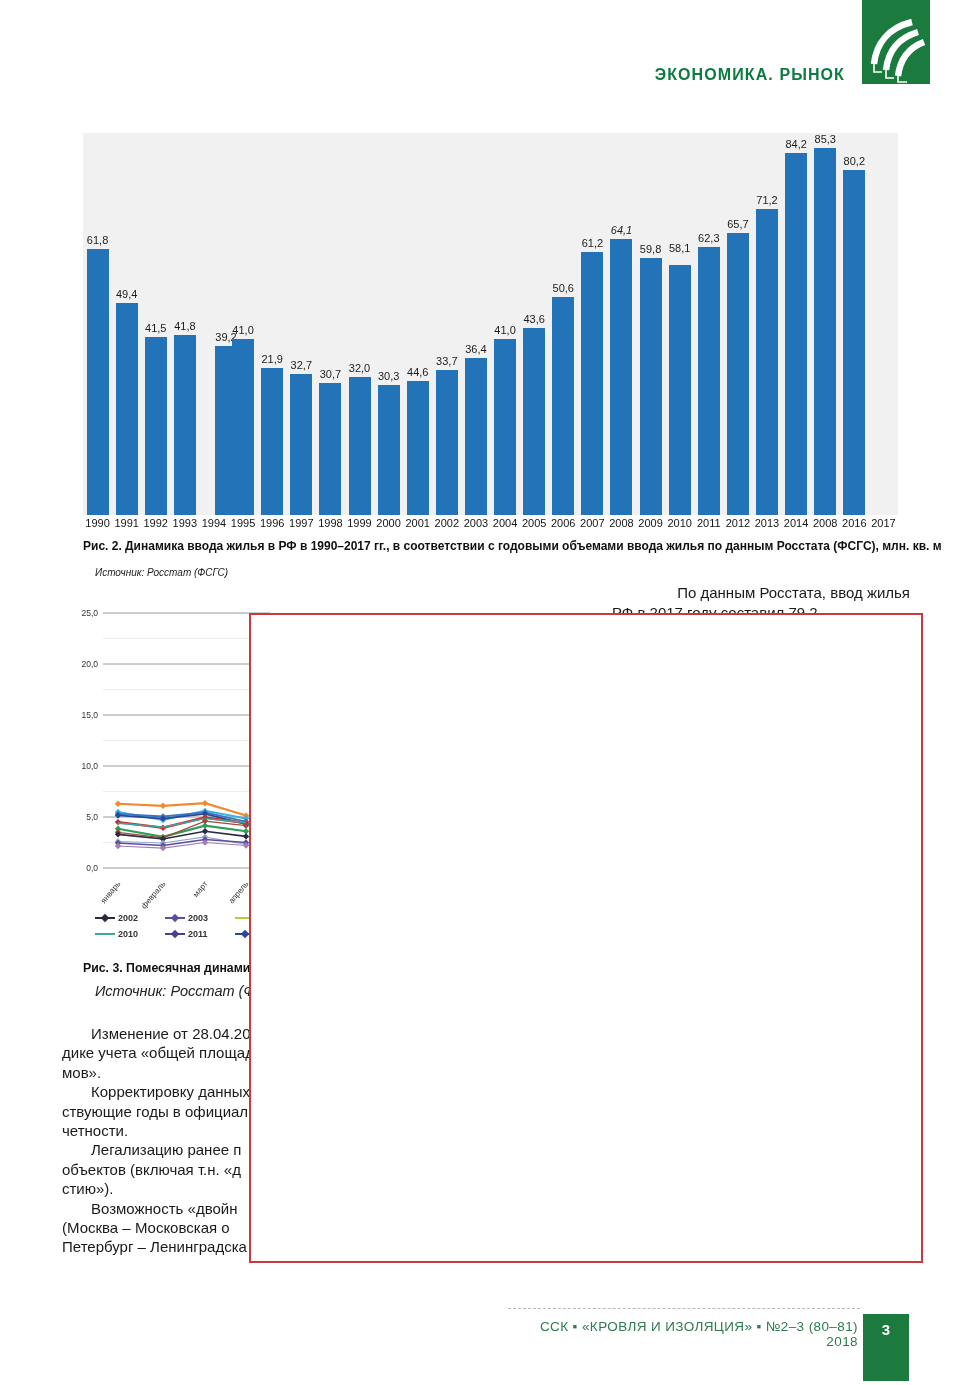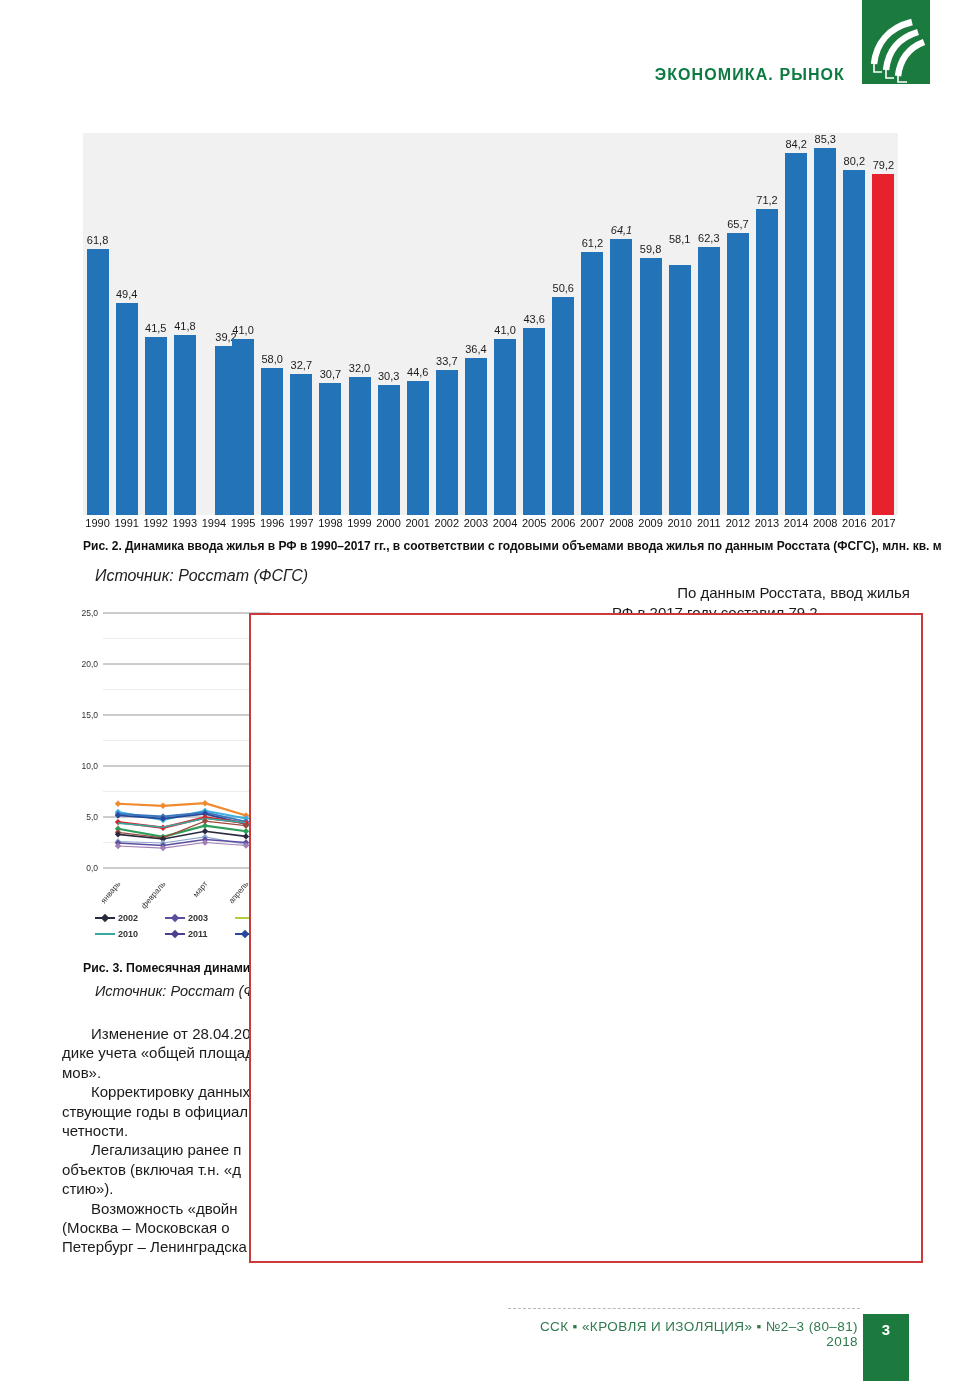--- a/index.html
+++ b/index.html
@@ -14,21 +14,21 @@
   
   .barplot{position:absolute;left:83px;top:133px;width:815px;height:382px;background:#f1f1f1;}
   .bcol{position:absolute;top:0;height:100%;}
   .bar{position:absolute;bottom:0;left:50%;transform:translateX(-50%);width:22px;}
   .bval{position:absolute;left:50%;transform:translateX(-50%);font-size:11px;color:#1c1c1c;white-space:nowrap;}
   .years{position:absolute;left:83px;top:517px;width:815px;height:14px;}
   .year{position:absolute;top:0;text-align:center;font-size:11px;color:#141414;}
 
   .cap2{position:absolute;left:83px;top:539px;width:840px;font-size:12px;font-weight:bold;
         color:#101010;white-space:nowrap;}
-  .src2{position:absolute;left:95px;top:567px;font-size:16px;font-style:italic;color:#222;}
+  .src2{position:absolute;left:95px;top:567px;font-size:10px;font-style:italic;color:#222;}
 
   
   .rc1{position:absolute;left:612px;top:583px;width:298px;font-size:15px;line-height:20px;
        color:#1a1a1a;text-align:right;}
   .rc2{position:absolute;left:612px;top:603px;width:298px;font-size:15px;line-height:20px;
        color:#1a1a1a;text-align:justify;}
 
   
   .linechart{position:absolute;left:70px;top:600px;}
   .legend{position:absolute;left:95px;top:911px;width:220px;height:36px;}
@@ -92,21 +92,21 @@
       </div>
       <div class="bcol" style="left: 116.429px; width: 29.1071px; margin-left: 12px;">
         <div class="bval" style="bottom: 171.56px;">39,2</div>
         <div class="bar" style="height: 168.56px; background: rgb(35, 115, 185);"></div>
       </div>
       <div class="bcol" style="left: 145.536px; width: 29.1071px;">
         <div class="bval" style="bottom: 179.3px;">41,0</div>
         <div class="bar" style="height: 176.3px; background: rgb(35, 115, 185);"></div>
       </div>
       <div class="bcol" style="left: 174.643px; width: 29.1071px;">
-        <div class="bval" style="bottom: 150.49px;">58,0</div>
+        <div class="bval" style="bottom: 150.49px;">21,9</div>
         <div class="bar" style="height: 147.49px; background: rgb(35, 115, 185);"></div>
       </div>
       <div class="bcol" style="left: 203.75px; width: 29.1071px;">
         <div class="bval" style="bottom: 143.61px;">32,7</div>
         <div class="bar" style="height: 140.61px; background: rgb(35, 115, 185);"></div>
       </div>
       <div class="bcol" style="left: 232.857px; width: 29.1071px;">
         <div class="bval" style="bottom: 135.01px;">30,7</div>
         <div class="bar" style="height: 132.01px; background: rgb(35, 115, 185);"></div>
       </div>
@@ -148,21 +148,21 @@
       </div>
       <div class="bcol" style="left: 523.929px; width: 29.1071px;">
         <div class="bval" style="bottom: 278.63px; font-style: italic;">64,1</div>
         <div class="bar" style="height: 275.63px; background: rgb(35, 115, 185);"></div>
       </div>
       <div class="bcol" style="left: 553.036px; width: 29.1071px;">
         <div class="bval" style="bottom: 260.14px;">59,8</div>
         <div class="bar" style="height: 257.14px; background: rgb(35, 115, 185);"></div>
       </div>
       <div class="bcol" style="left: 582.143px; width: 29.1071px;">
-        <div class="bval" style="bottom: 270px; text-align: center;">58,1</div>
+        <div class="bval" style="bottom: 261px; text-align: center;">58,1</div>
         <div class="bar" style="height: 249.83px; background: rgb(35, 115, 185);"></div>
       </div>
       <div class="bcol" style="left: 611.25px; width: 29.1071px;">
         <div class="bval" style="bottom: 270.89px;">62,3</div>
         <div class="bar" style="height: 267.89px; background: rgb(35, 115, 185);"></div>
       </div>
       <div class="bcol" style="left: 640.357px; width: 29.1071px;">
         <div class="bval" style="bottom: 285.51px;">65,7</div>
         <div class="bar" style="height: 282.51px; background: rgb(35, 115, 185);"></div>
       </div>
@@ -174,24 +174,20 @@
         <div class="bval" style="bottom: 365.06px;">84,2</div>
         <div class="bar" style="height: 362.06px; background: rgb(35, 115, 185);"></div>
       </div>
       <div class="bcol" style="left: 727.679px; width: 29.1071px;">
         <div class="bval" style="bottom: 369.79px;">85,3</div>
         <div class="bar" style="height: 366.79px; background: rgb(35, 115, 185);"></div>
       </div>
       <div class="bcol" style="left: 756.786px; width: 29.1071px;">
         <div class="bval" style="bottom: 347.86px;">80,2</div>
         <div class="bar" style="height: 344.86px; background: rgb(35, 115, 185);"></div>
-      </div>
-      <div class="bcol" style="left: 785.893px; width: 29.1071px;">
-        <div class="bval" style="bottom: 343.56px;">79,2</div>
-        <div class="bar" style="height: 340.56px; background: rgb(232, 34, 45);"></div>
       </div>
     </div>
   <div class="years">
       <div class="year" style="left: 0px; width: 29.1071px;">1990</div>
       <div class="year" style="left: 29.1071px; width: 29.1071px;">1991</div>
       <div class="year" style="left: 58.2143px; width: 29.1071px;">1992</div>
       <div class="year" style="left: 87.3214px; width: 29.1071px;">1993</div>
       <div class="year" style="left: 116.429px; width: 29.1071px;">1994</div>
       <div class="year" style="left: 145.536px; width: 29.1071px;">1995</div>
       <div class="year" style="left: 174.643px; width: 29.1071px;">1996</div>

